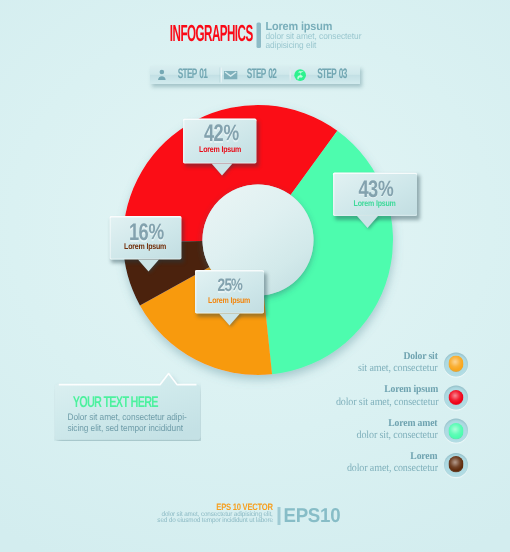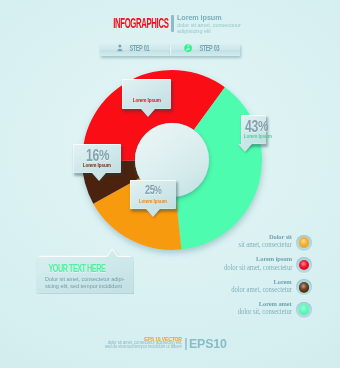--- a/index.html
+++ b/index.html
@@ -17,21 +17,21 @@
     transform:scaleX(0.50);transform-origin:right top;white-space:nowrap;line-height:15px;}
   .hdr-div{position:absolute;left:171px;top:15px;width:3px;height:17px;background:#8ebbc6;border-radius:1px;}
   .hdr-sub{position:absolute;left:177px;top:13.5px;white-space:nowrap;}
   .hdr-sub-b{font-weight:bold;font-size:7.8px;color:#79aeba;letter-spacing:-0.1px;line-height:8.4px;transform:scaleX(0.93);transform-origin:left center;}
   .hdr-sub-l{font-size:5.9px;color:#9ac7cf;line-height:6.5px;letter-spacing:-0.04px;transform:scaleX(0.94);transform-origin:left center;}
 
   
   .stepbar{position:absolute;left:100px;top:44px;width:140px;height:11.5px;
     background:linear-gradient(to bottom,#d9eef0 0%,#cfe8eb 46%,#c3e0e5 52%,#d2ebee 100%);
     box-shadow:1px 2px 2.5px rgba(70,120,132,.38);display:flex;}
-  .step{position:relative;flex:1;display:flex;align-items:flex-start;justify-content:center;gap:1.8px;}
+  .step{position:relative;flex:1;display:flex;align-items:center;justify-content:center;gap:1.8px;}
   .step + .step:before{content:"";position:absolute;left:0;top:0.8px;bottom:0.8px;width:1px;
     background:linear-gradient(to bottom,rgba(255,255,255,.30),rgba(255,255,255,.80),rgba(255,255,255,.30));}
   .step + .step:after{content:"";position:absolute;left:-0.8px;top:0.8px;bottom:0.8px;width:0.8px;
     background:rgba(150,192,202,.18);}
   .step-lbl{font-family:"Liberation Sans",sans-serif;font-weight:bold;
     font-size:9.2px;color:#72a7b3;letter-spacing:-0.75px;word-spacing:1.2px;transform:scaleX(0.60);white-space:nowrap;
     line-height:8.6px;display:inline-block;}
   .step-ico{width:7.6px;height:7.6px;display:block;margin-right:-0.5px;margin-left:0px;}
 
   
@@ -110,20 +110,27 @@
     </div>
   </div>
 
   <div class="stepbar">
     <div class="step">
       <svg class="step-ico" viewBox="0 0 16 16" style="margin-left:1.5px;margin-right:-2px;width:7.8px;height:7.8px;">
         <circle cx="8" cy="4.1" r="3.1" fill="#74a8b4"></circle>
         <path d="M2.8 14.9c0-3.2 2.3-5.1 5.2-5.1s5.2 1.9 5.2 5.1z" fill="#74a8b4"></path>
       </svg>
       <span class="step-lbl">STEP 01</span>
+    </div>
+    <div class="step">
+      <svg class="step-ico" viewBox="0 0 20 16" style="width:9.5px;margin-right:-2.5px;">
+        <rect x="0.6" y="2.8" width="18.8" height="11.6" rx="0.5" fill="#7fb0bb"></rect>
+        <path d="M2.2 4.2 L10 10.1 L17.8 4.2" fill="none" stroke="#d6ecef" stroke-width="2.0"></path>
+      </svg>
+      <span class="step-lbl">STEP 02</span>
     </div>
     <div class="step">
       <svg class="step-ico" viewBox="0 0 16 16" style="width:8.2px;height:8.2px;">
         <circle cx="8" cy="8" r="7.6" fill="#2ef28f"></circle>
         <path d="M12.6 3.0 c-0.9 1.2 -2.5 1.2 -3.7 1.9 -0.9 0.5 -1.2 1.8 -0.5 2.6 0.7 0.9 2.2 0.7 2.8 1.7 0.4 0.8 -0.3 1.8 -1.2 2.0 -1.0 0.2 -2.0 -0.4 -3.0 -0.1 -0.7 0.2 -1.0 1.1 -0.7 1.8 l-1.5 0.7 c-0.7 -1.3 -0.7 -3.0 0.3 -4.1 1.0 -1.1 2.8 -1.1 3.6 -2.4 0.4 -0.7 0.1 -1.7 -0.6 -2.0 -0.8 -0.4 -1.8 -0.1 -2.5 -0.6 l1.0 -1.5 z" fill="#c9fde2" opacity="0.96"></path>
       </svg>
       <span class="step-lbl">STEP 03</span>
     </div>
   </div>
 
@@ -166,26 +173,27 @@
         <path d="M82.01,161.57 A90,90 0 0 1 224.90,87.19 L193.75,130.07 A37,37 0 0 0 135.01,160.65 Z" fill="url(#gs0)"></path>
         <path d="M224.90,87.19 A90,90 0 0 1 181.41,249.51 L175.87,196.80 A37,37 0 0 0 193.75,130.07 Z" fill="url(#gs1)"></path>
         <path d="M181.41,249.51 A90,90 0 0 1 93.28,203.63 L139.64,177.94 A37,37 0 0 0 175.87,196.80 Z" fill="url(#gs2)"></path>
         <path d="M93.28,203.63 A90,90 0 0 1 82.01,161.57 L135.01,160.65 A37,37 0 0 0 139.64,177.94 Z" fill="url(#gs3)"></path>
       </g>
       <circle cx="172" cy="160" r="37" fill="url(#gHole)" filter="url(#fHole)"></circle>
     </svg>
 
   <div class="bub" id="bub-0" style="left: 122px; top: 79px; width: 49px;">
     <div class="box" style="width: 49px; height: 30px;">
+      <div class="pct" style="font-size: 16px; position: absolute; left: 0px; right: 0px; top: 3px;"><span class="pnum">42</span><span class="psym">%</span></div>
       <div class="sub" style="font-size: 5.6px; color: rgb(232, 13, 25); position: absolute; left: 0px; right: 0px; top: 18.6px;"><span>Lorem Ipsum</span></div>
     </div>
     <div class="tail" style="left: 19px; top: 29.5px; border-left: 7px solid transparent; border-right: 7px solid transparent; border-top: 8.5px solid rgb(203, 228, 231); filter: drop-shadow(rgba(40, 70, 80, 0.4) 1px 1.5px 1.2px);"></div>
   </div>
   <div class="bub" id="bub-1" style="left: 222px; top: 115px; width: 47px;">
-    <div class="box" style="width: 25px; height: 29px; margin-left: 19px;">
+    <div class="box" style="width: 56px; height: 29px;">
       <div class="pct" style="font-size: 16px; position: absolute; left: 0px; right: 0px; top: 3.6px;"><span class="pnum">43</span><span class="psym">%</span></div>
       <div class="sub" style="font-size: 5.6px; color: rgb(63, 217, 154); position: absolute; left: 0px; right: 0px; top: 18.6px;"><span>Lorem Ipsum</span></div>
     </div>
     <div class="tail" style="left: 16px; top: 28.5px; border-left: 7px solid transparent; border-right: 7px solid transparent; border-top: 8.5px solid rgb(203, 228, 231); filter: drop-shadow(rgba(40, 70, 80, 0.4) 1px 1.5px 1.2px);"></div>
   </div>
   <div class="bub" id="bub-2" style="left: 130px; top: 180px; width: 46px;">
     <div class="box" style="width: 46px; height: 29px;">
       <div class="pct" style="font-size: 12px; position: absolute; left: 0px; right: 0px; top: 3.6px;"><span class="pnum">25</span><span class="psym">%</span></div>
       <div class="sub" style="font-size: 5.6px; color: rgb(242, 135, 15); position: absolute; left: 0px; right: 0px; top: 18.6px;"><span>Lorem Ipsum</span></div>
     </div>
@@ -232,34 +240,34 @@
       <div class="ltxt">
         <div class="ltitle"><span>Lorem ipsum</span></div>
         <div class="lsub"><span>dolor sit amet, consectetur</span></div>
       </div>
       <span class="ldot">
           <i id="ld1" style="background: radial-gradient(circle at 44% 38%, rgba(255, 255, 255, 0.55) 0%, rgba(255, 255, 255, 0.12) 38%, rgba(255, 255, 255, 0) 62%), radial-gradient(circle at 50% 46%, rgb(240, 0, 22) 0%, rgb(240, 0, 22) 62%, rgba(0, 0, 0, 0.22) 100%);"></i>
         </span>
     </div>
     <div class="lrow">
       <div class="ltxt">
+        <div class="ltitle"><span>Lorem amet</span></div>
+        <div class="lsub"><span>dolor sit, consectetur</span></div>
+      </div>
+      <span class="ldot">
+          <i id="ld3" style="background: radial-gradient(circle at 44% 38%, rgba(255, 255, 255, 0.55) 0%, rgba(255, 255, 255, 0.12) 38%, rgba(255, 255, 255, 0) 62%), radial-gradient(circle at 50% 46%, rgb(77, 252, 175) 0%, rgb(77, 252, 175) 62%, rgba(0, 0, 0, 0.22) 100%);"></i>
+        </span>
+    </div>
+    <div class="lrow">
+      <div class="ltxt">
         <div class="ltitle"><span>Lorem</span></div>
         <div class="lsub"><span>dolor amet, consectetur</span></div>
       </div>
       <span class="ldot">
           <i id="ld2" style="background: radial-gradient(circle at 44% 38%, rgba(255, 255, 255, 0.55) 0%, rgba(255, 255, 255, 0.12) 38%, rgba(255, 255, 255, 0) 62%), radial-gradient(circle at 50% 46%, rgb(94, 42, 11) 0%, rgb(94, 42, 11) 62%, rgba(0, 0, 0, 0.22) 100%);"></i>
-        </span>
-    </div>
-    <div class="lrow">
-      <div class="ltxt">
-        <div class="ltitle"><span>Lorem amet</span></div>
-        <div class="lsub"><span>dolor sit, consectetur</span></div>
-      </div>
-      <span class="ldot">
-          <i id="ld3" style="background: radial-gradient(circle at 44% 38%, rgba(255, 255, 255, 0.55) 0%, rgba(255, 255, 255, 0.12) 38%, rgba(255, 255, 255, 0) 62%), radial-gradient(circle at 50% 46%, rgb(77, 252, 175) 0%, rgb(77, 252, 175) 62%, rgba(0, 0, 0, 0.22) 100%);"></i>
         </span>
     </div>
   </div>
 
   <div class="footer">
     <div class="f-eps-wrap">
       <span class="f-eps">EPS 10 VECTOR</span>
     </div>
     <div class="f-txt">
       <span>dolor sit amet, consectetur adipisicing elit,</span><br>

